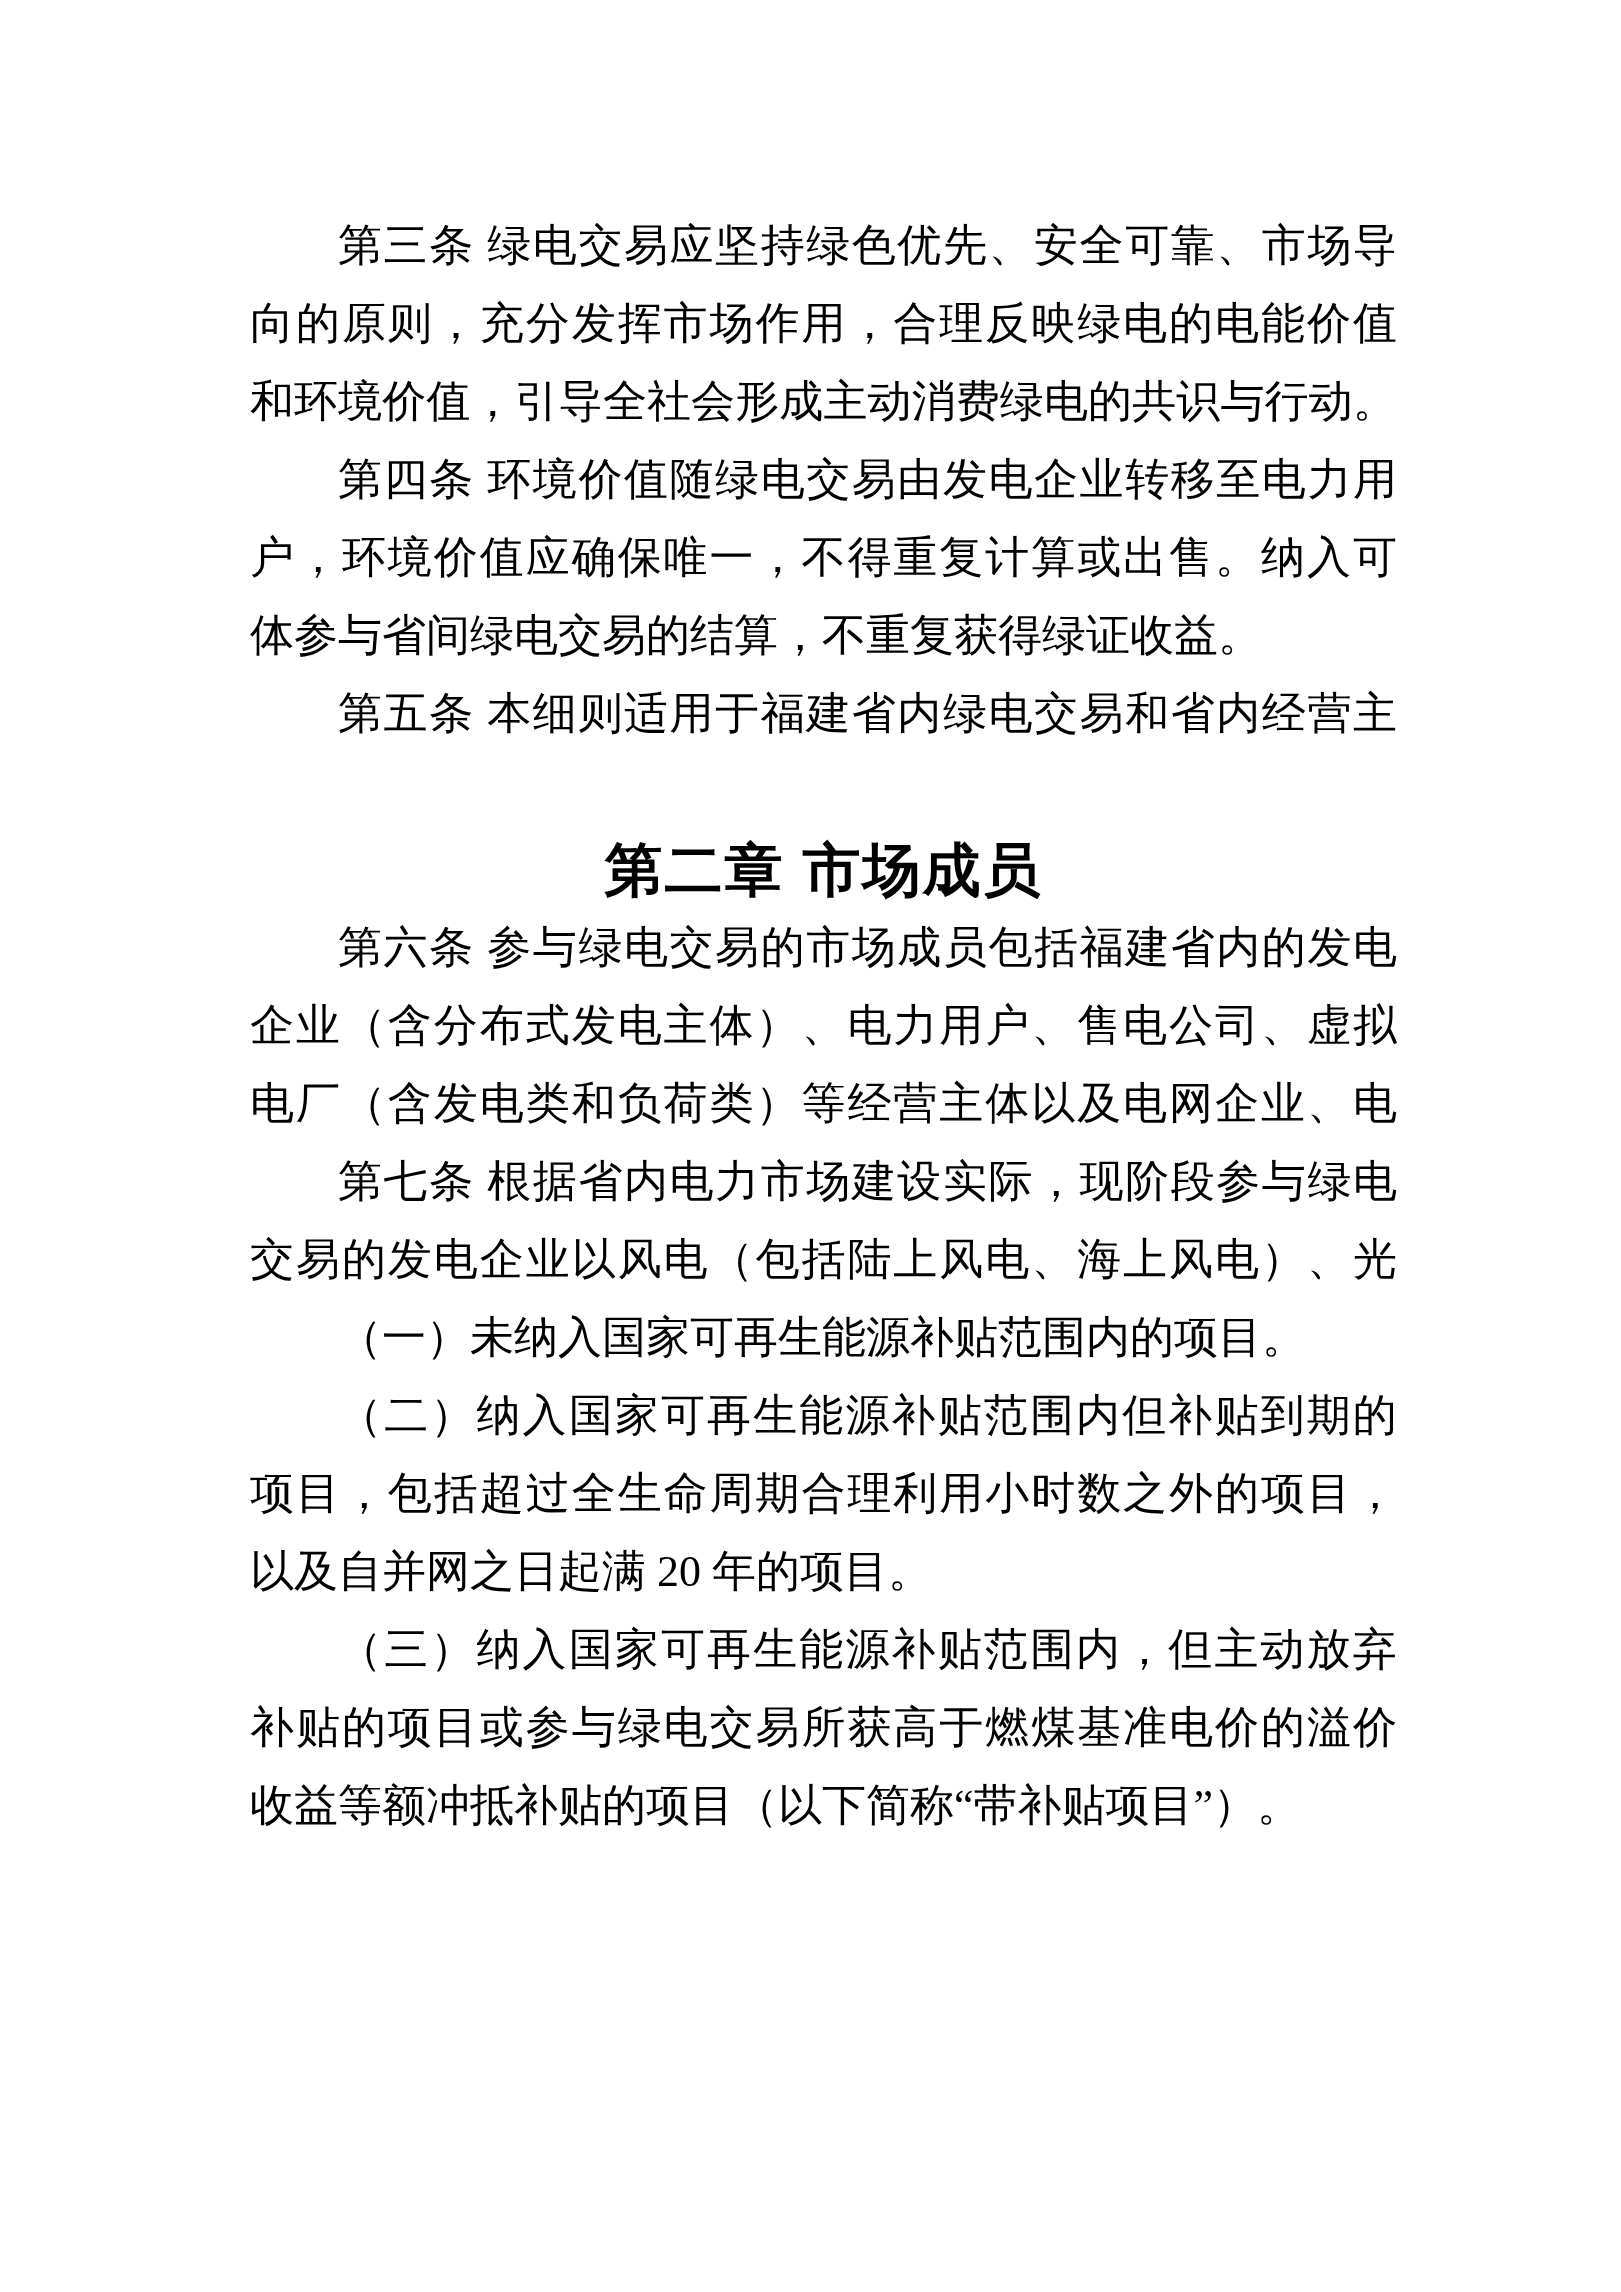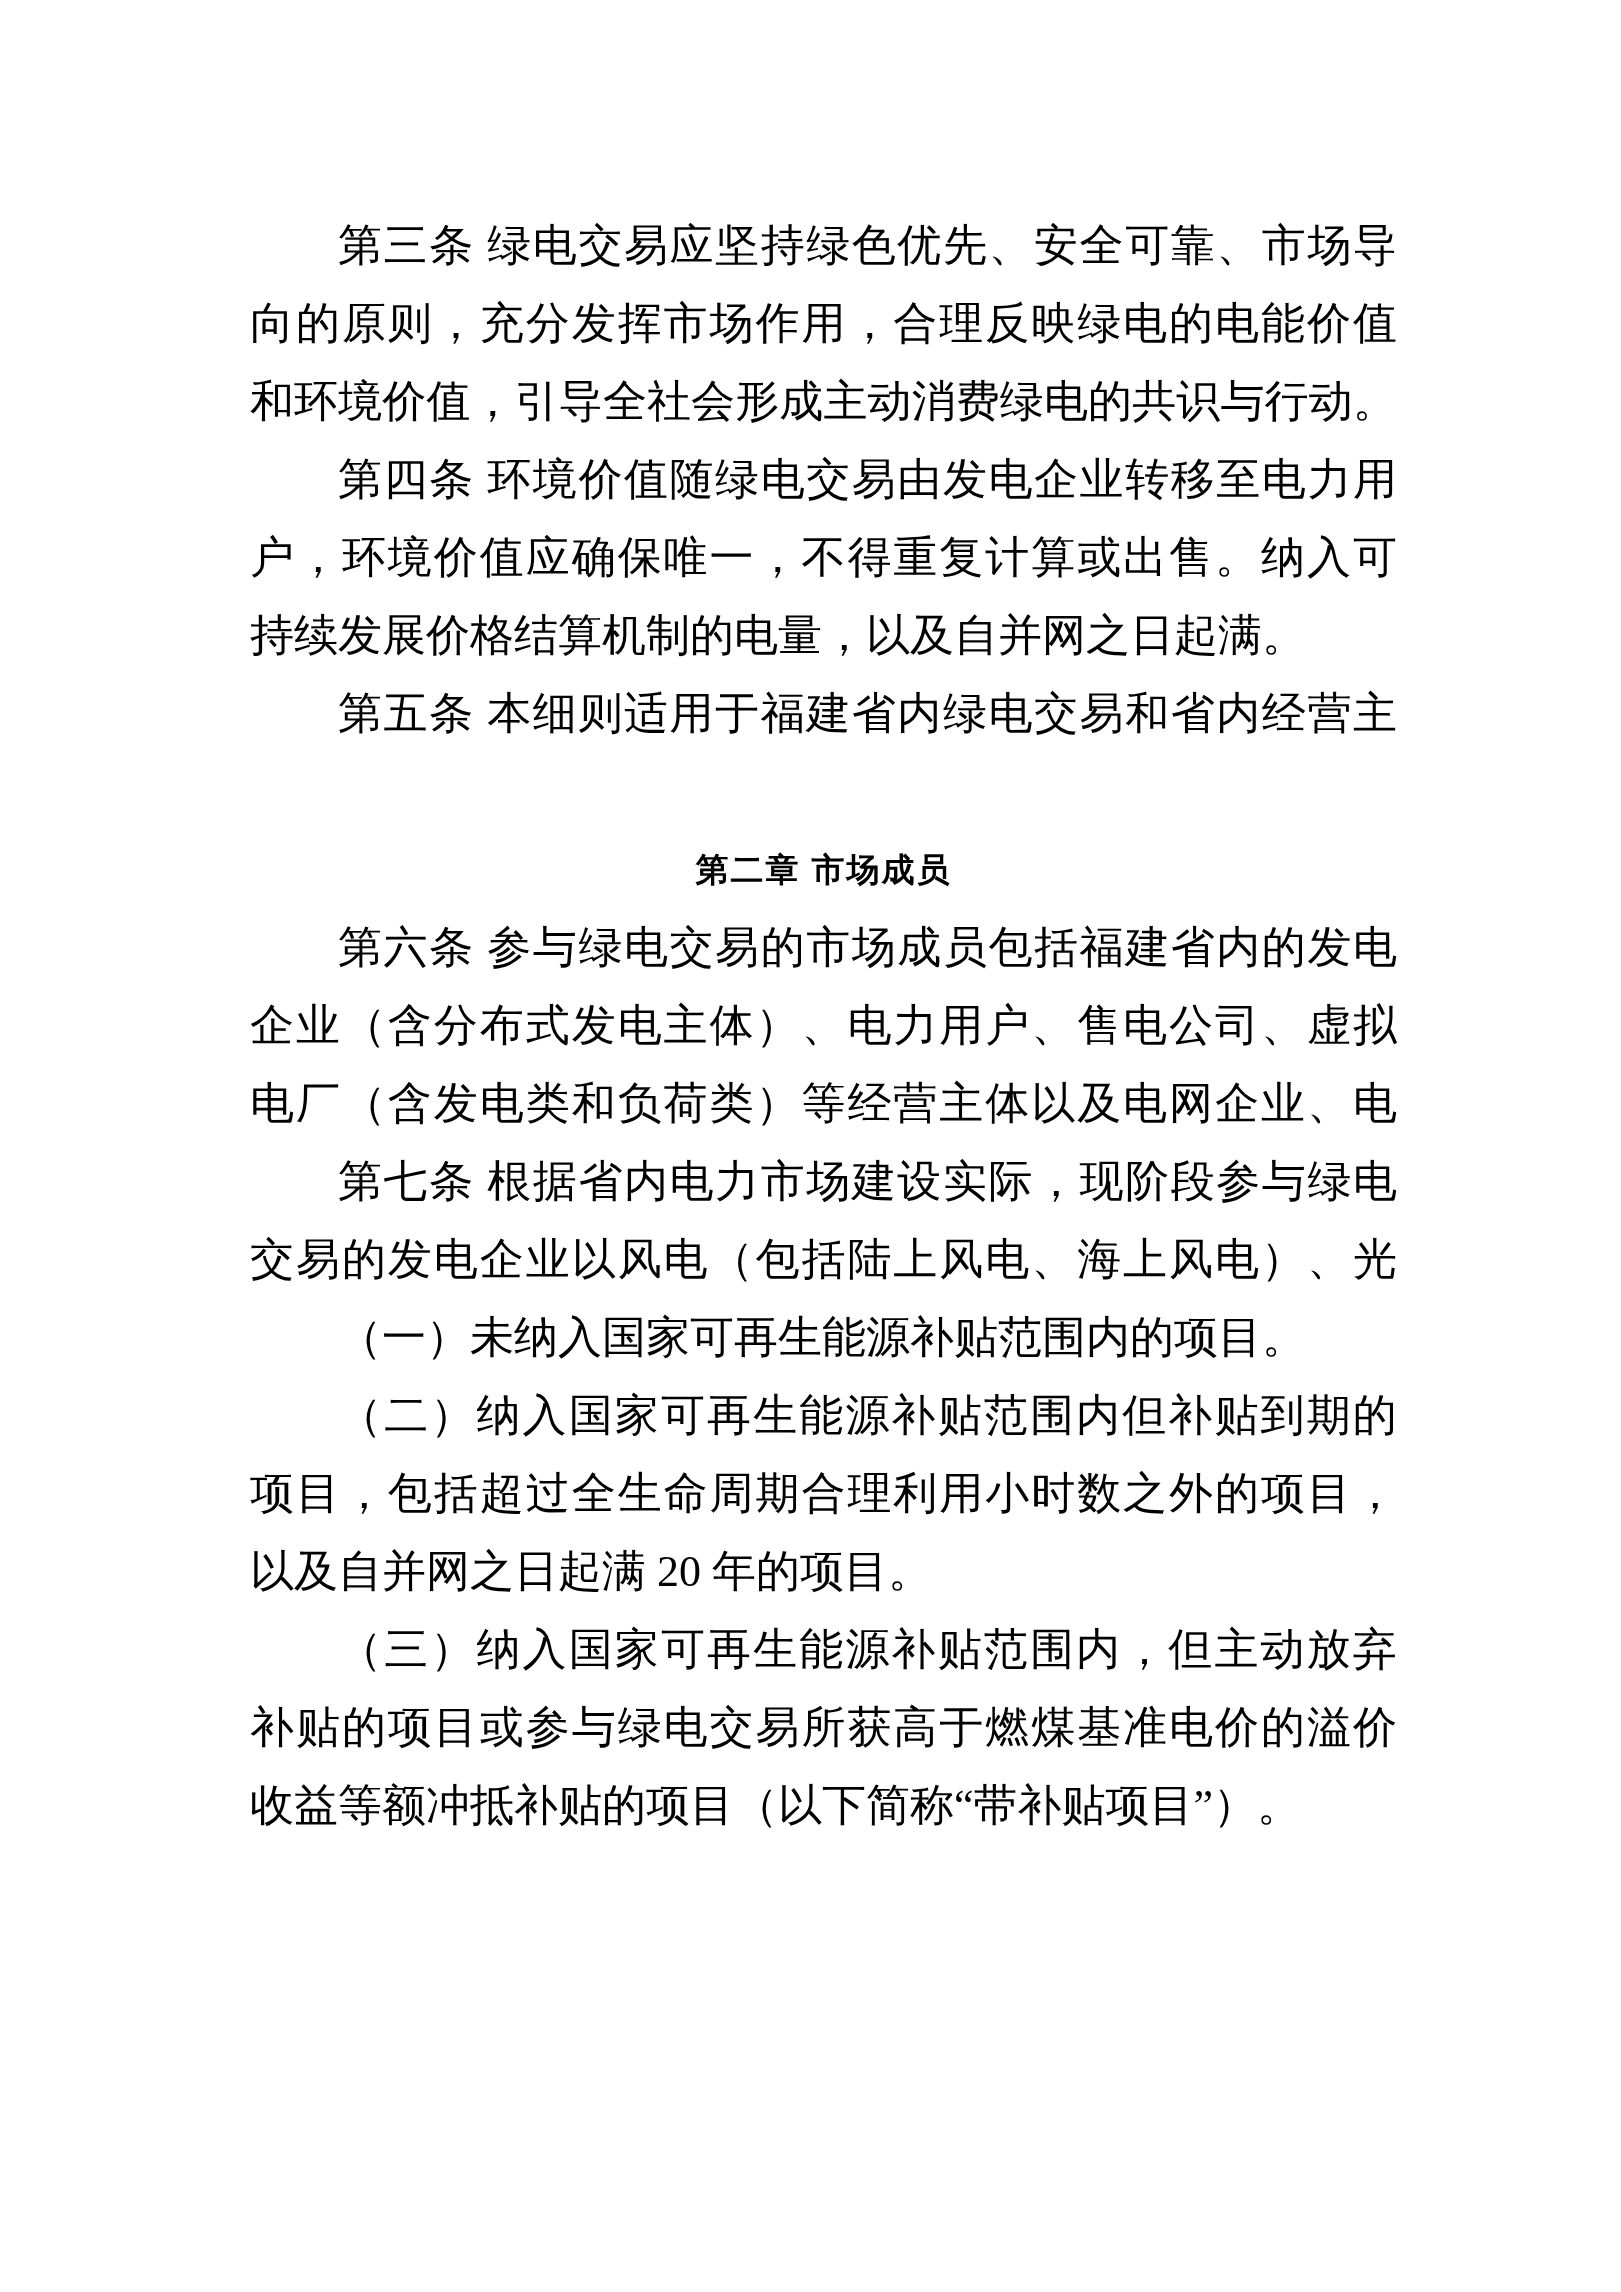--- a/index.html
+++ b/index.html
@@ -33,21 +33,21 @@
   }
   .line.justify span {
     white-space: pre;
   }
   .line.indent {
     padding-left: 88px;
   }
   .line.heading {
     font-family: "Liberation Sans", "DejaVu Sans", sans-serif;
     font-weight: 700;
-    font-size: 33px;
+    font-size: 58px;
     text-align: center;
     letter-spacing: 2px;
   }
   .line.blank {
     
   }
 </style>
 </head>
 <body>
 
@@ -180,21 +180,21 @@
         <span>计</span>
         <span>算</span>
         <span>或</span>
         <span>出</span>
         <span>售</span>
         <span>。</span>
         <span>纳</span>
         <span>入</span>
         <span>可</span>
       </div>
-      <div class="line">持续发展价格结算机制的电量，以及自并网之日起满。</div>
+      <div class="line">体参与省间绿电交易的结算，不重复获得绿证收益。</div>
       <div class="line justify indent">
         <span>第</span>
         <span>五</span>
         <span>条</span>
         <span> </span>
         <span>本</span>
         <span>细</span>
         <span>则</span>
         <span>适</span>
         <span>用</span>

